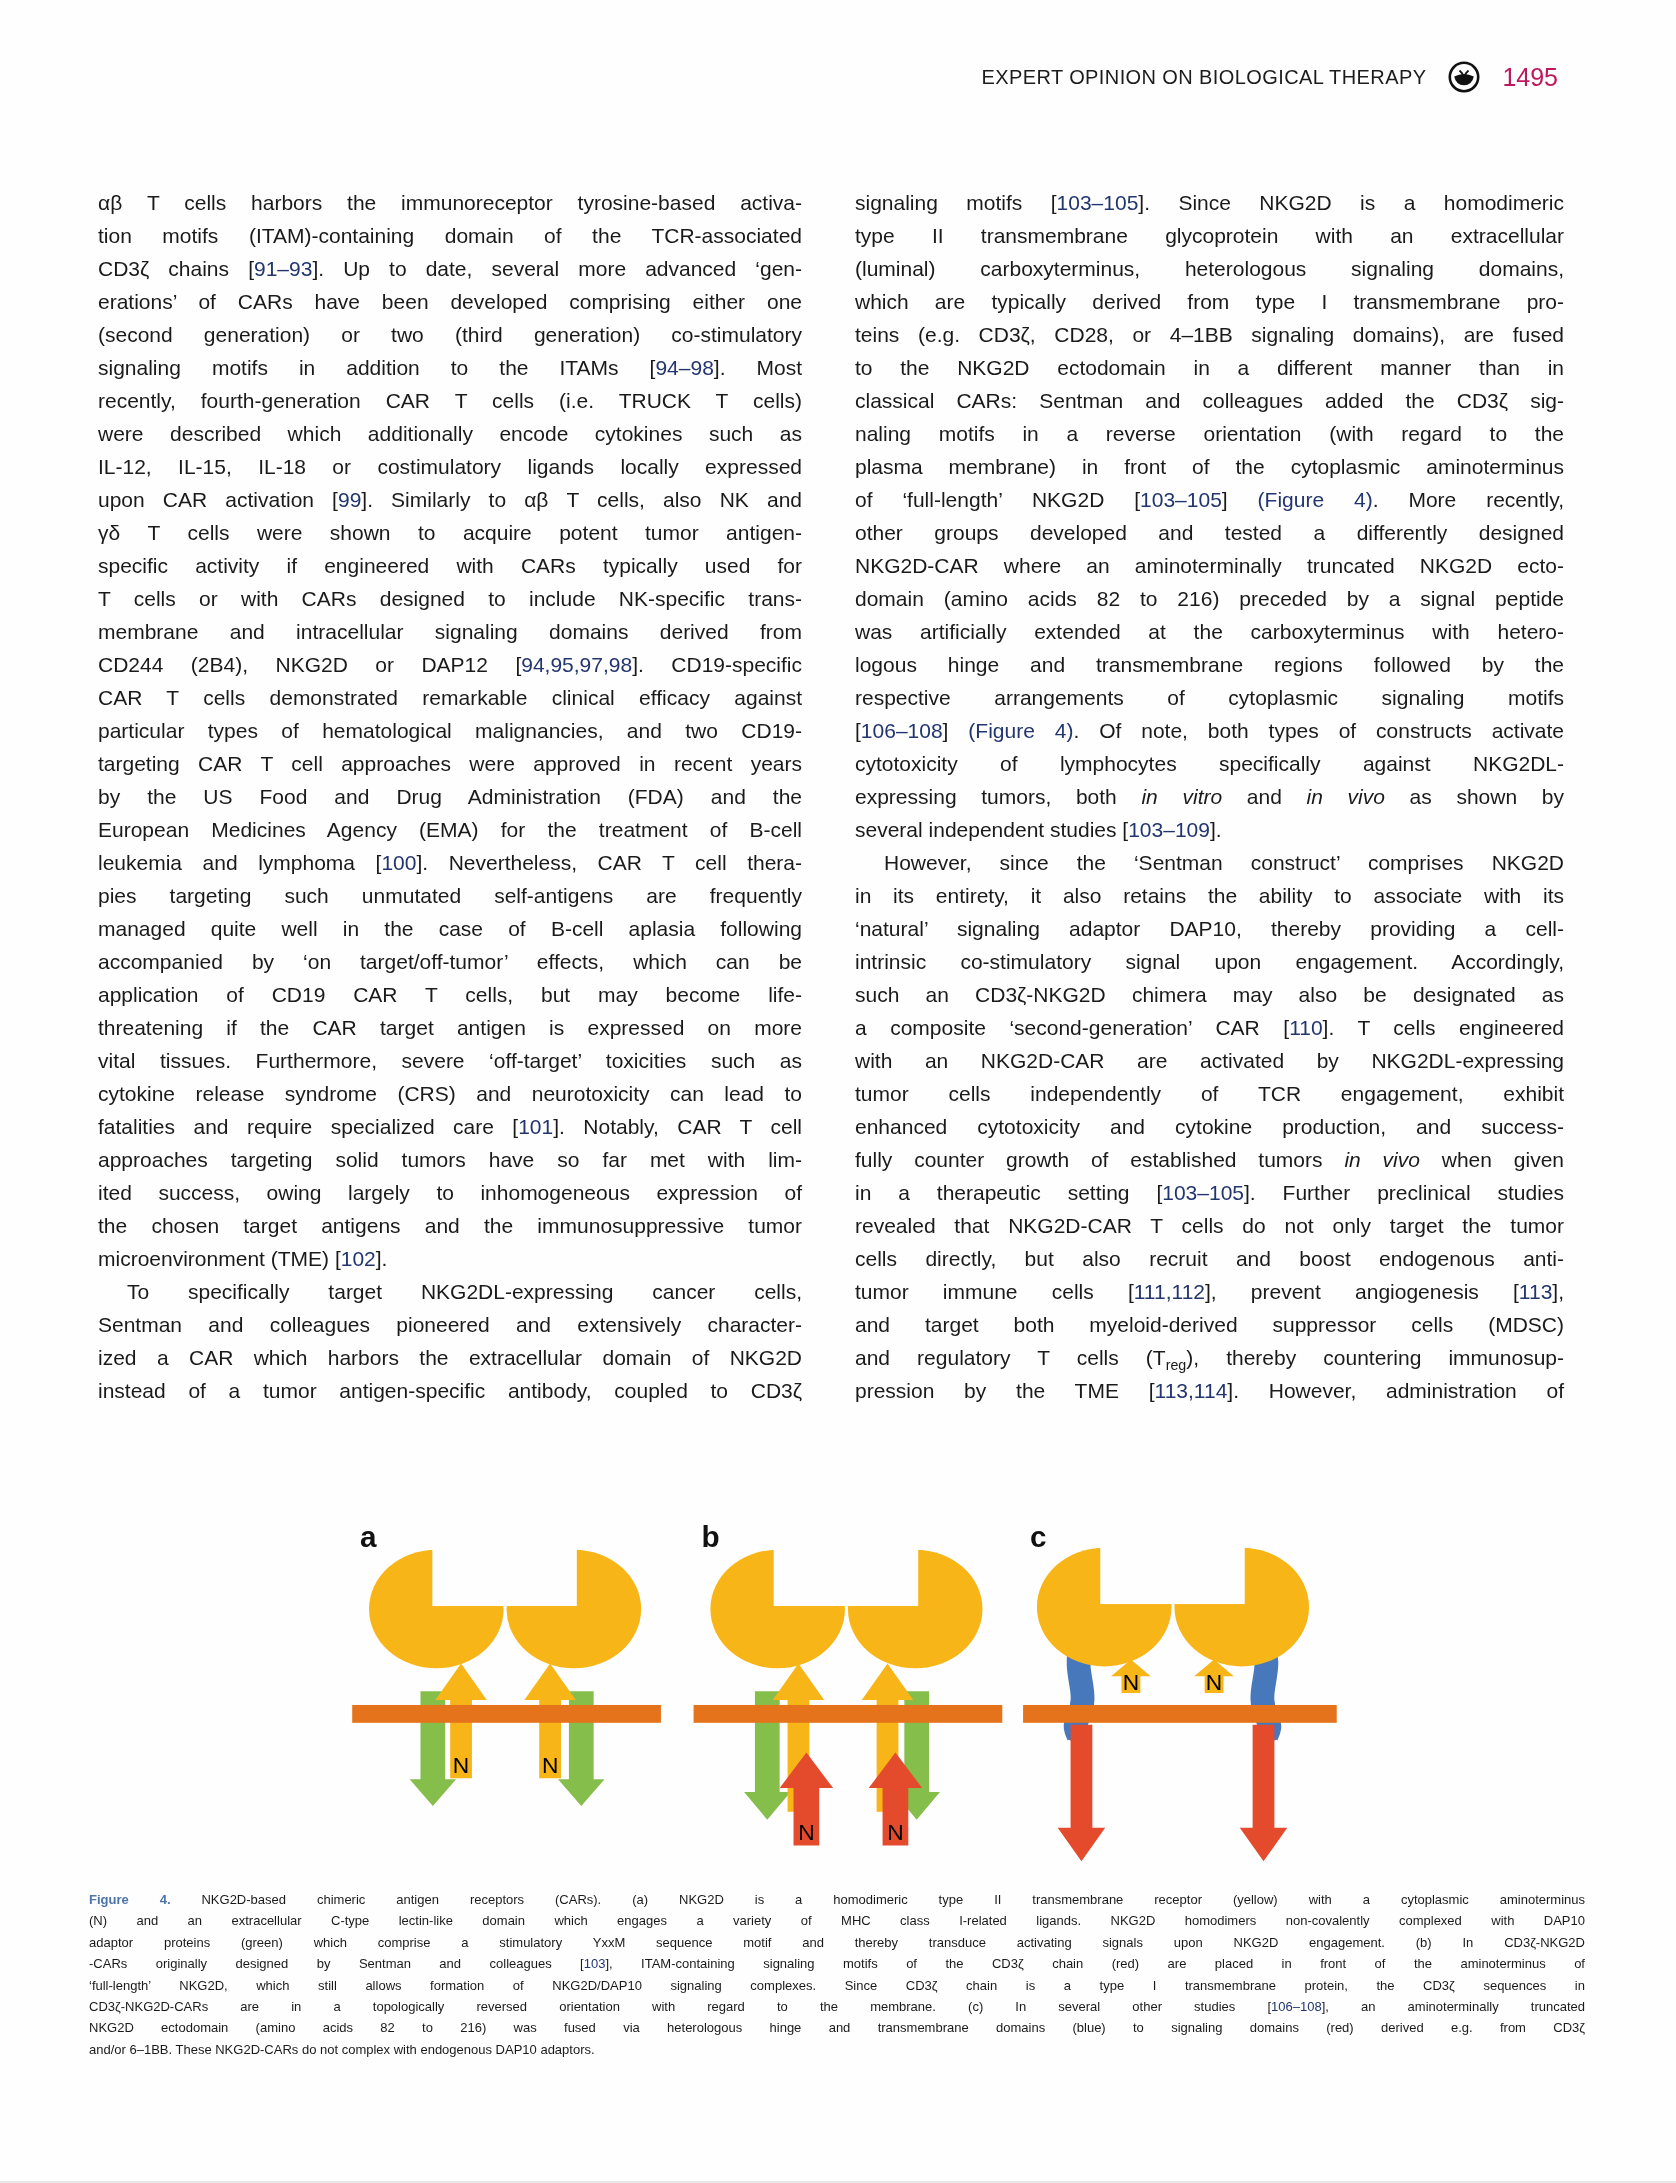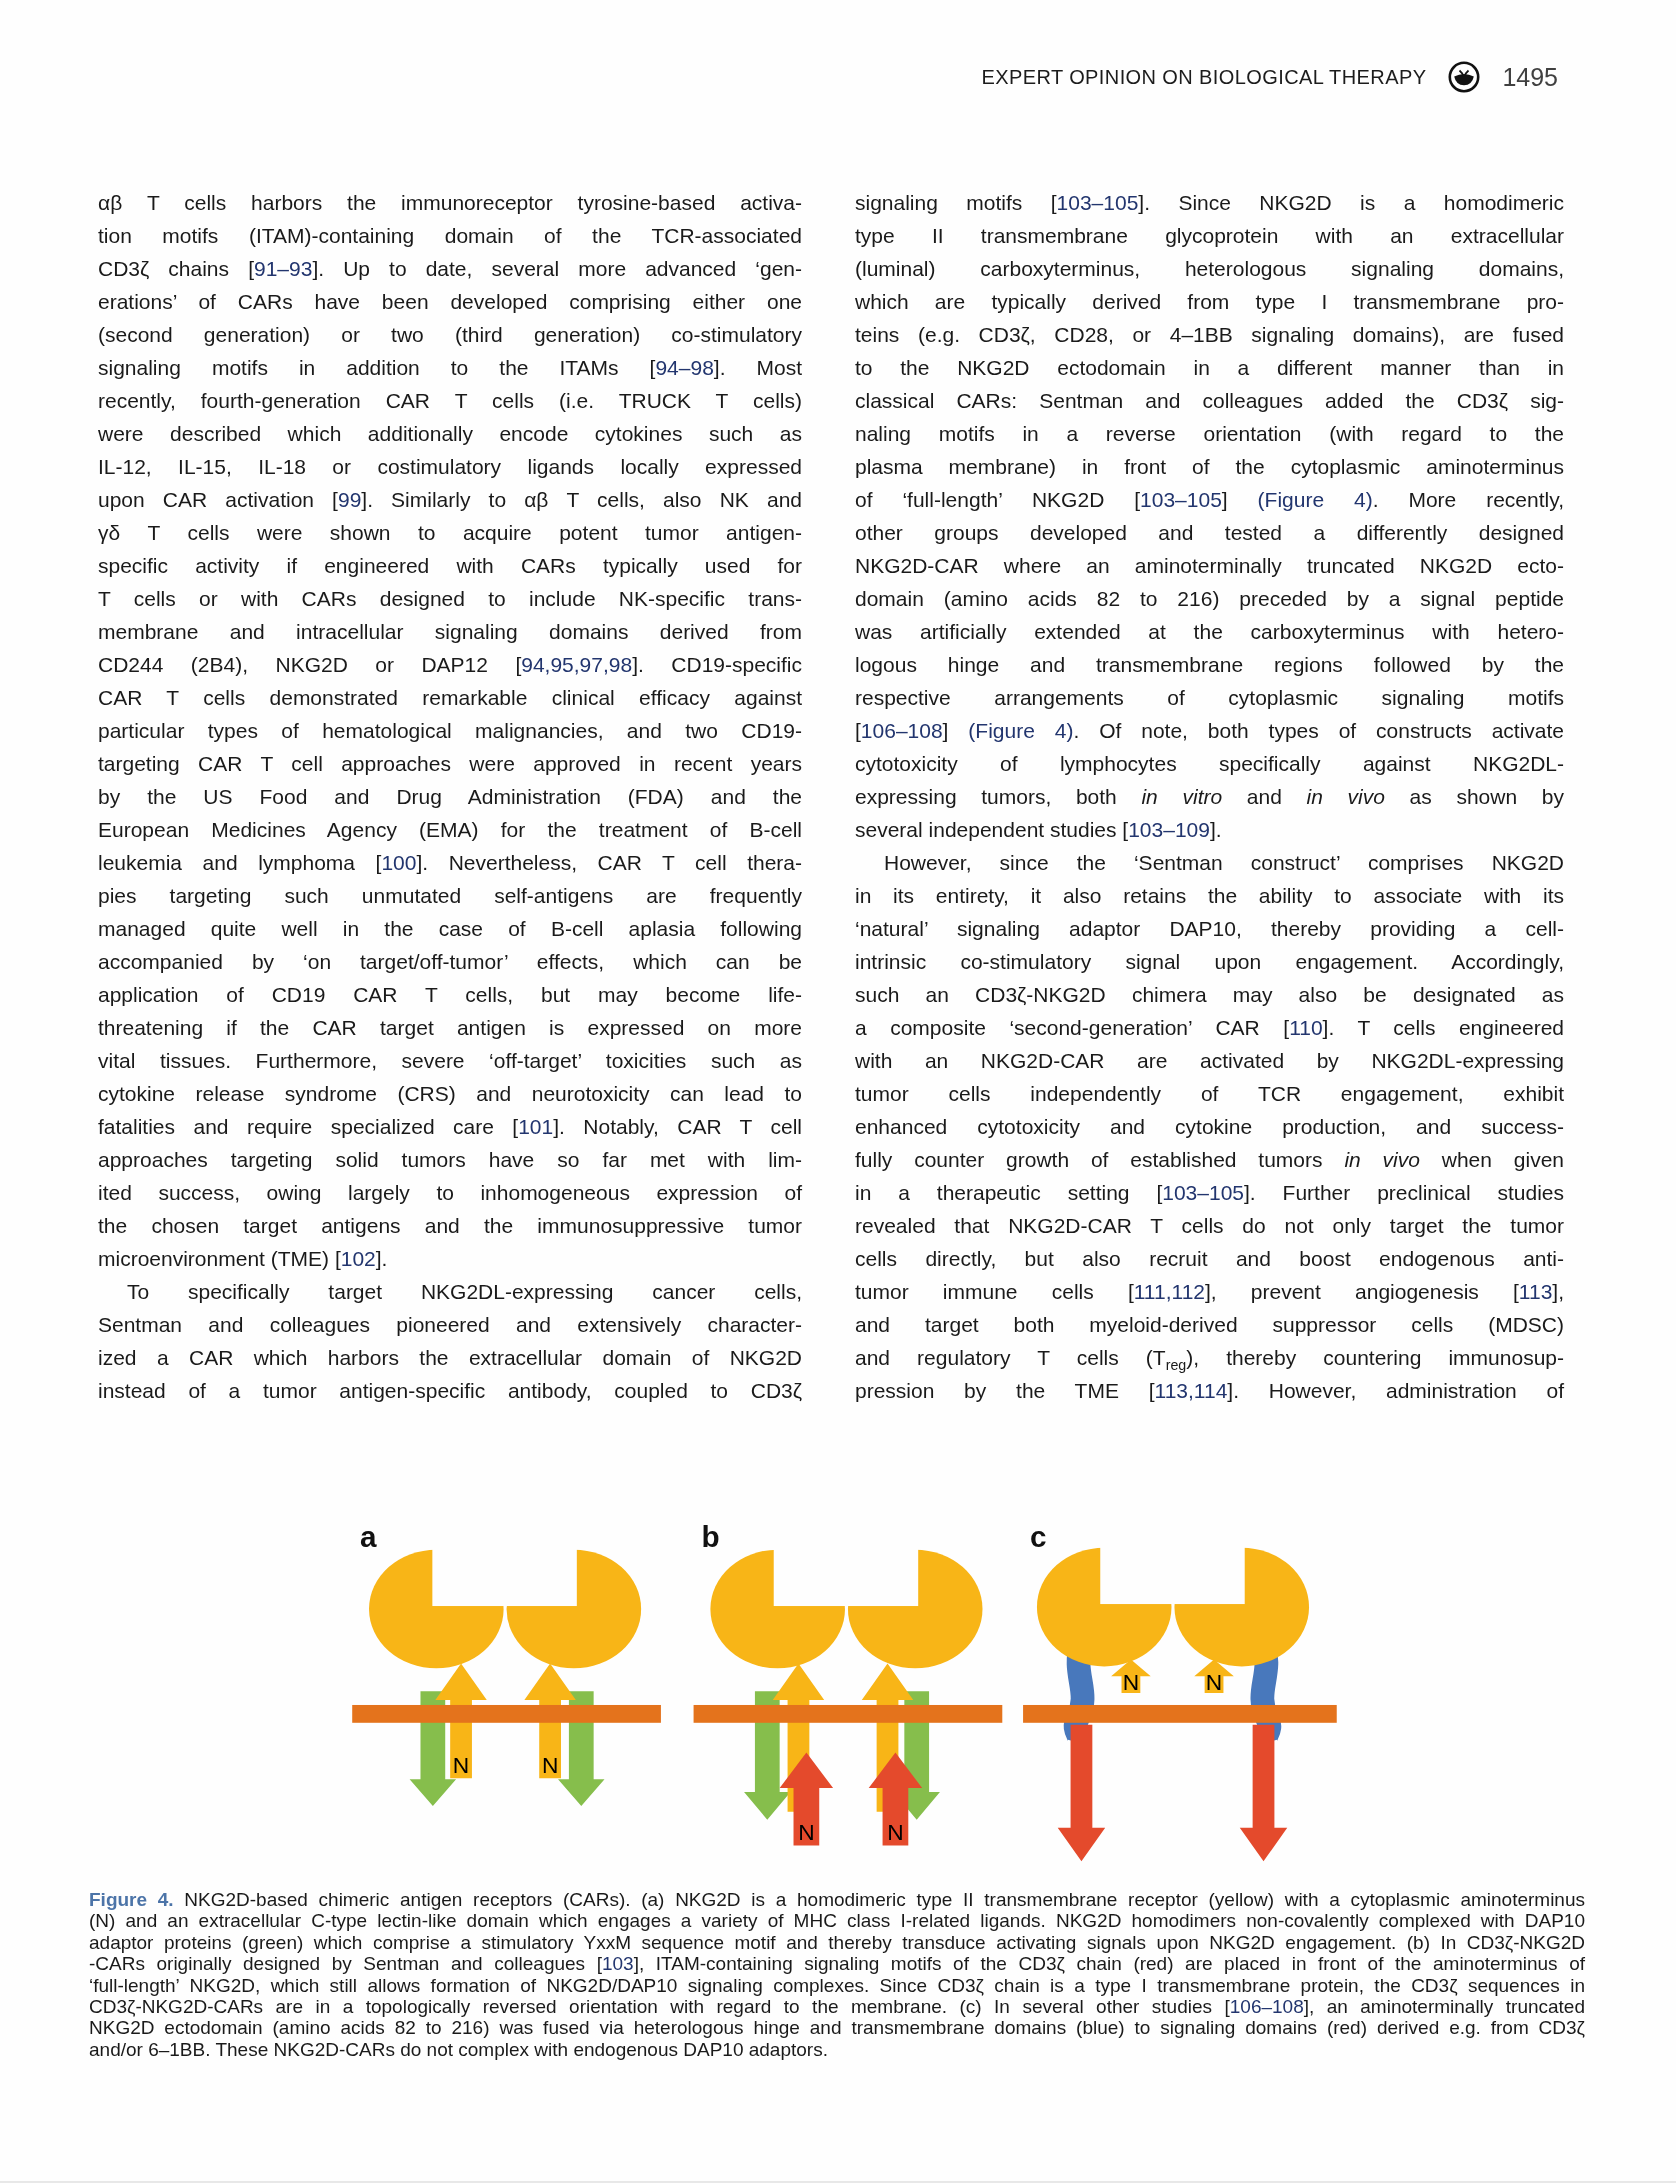--- a/index.html
+++ b/index.html
@@ -8,36 +8,36 @@
     font-family:"Liberation Sans",sans-serif;color:#1a1a1a;overflow:hidden;
     margin:0 auto;
   }
   
   #hdr{
     position:absolute;left:89px;top:55px;width:1497px;height:44px;
     display:flex;justify-content:flex-end;align-items:center;gap:20px;
     padding-right:28px;box-sizing:border-box;
   }
   #hdr .jtitle{font-size:20px;letter-spacing:0.4px;color:#1c1c1c;}
-  #hdr .pnum{font-size:25px;color:#404040;}
+  #hdr .pnum{font-size:25px;color:#be185d;}
   
   .col{position:absolute;top:186px;}
   #colL{left:98px;width:704px;}
   #colR{left:855px;width:709px;}
   .col .ln{font-size:21px;height:33px;line-height:33px;white-space:nowrap;}
   .ln{text-align:justify;text-align-last:justify;}
   .ln.end{text-align-last:left;}
   .ln.ind{text-indent:29px;}
   .ref{color:#22356E;}
   .it{font-style:italic;}
   .sb{vertical-align:sub;font-size:0.68em;}
   .figl{color:#4C74A8;font-weight:bold;}
   
   #cap{position:absolute;left:89px;top:1889px;width:1496px;}
-  #cap .ln{font-size:19px;height:21.4px;line-height:21.4px;white-space:nowrap;}
+  #cap .ln{font-size:13px;height:21.4px;line-height:21.4px;white-space:nowrap;}
   
   #fig{position:absolute;left:228px;top:1515px;}
   .pac{fill:#F8B517;}
   .notch{fill:#fefefe;}
   .yarr{fill:#F8B517;}
   .garr{fill:#86BE4C;}
   .rarr{fill:#E44A2C;}
   .mem{fill:#E4731C;}
   .ribbon{stroke:#4878BC;stroke-width:24;fill:none;}
   .plabel{font-family:"Liberation Sans",sans-serif;font-size:30px;font-weight:bold;fill:#111;}

